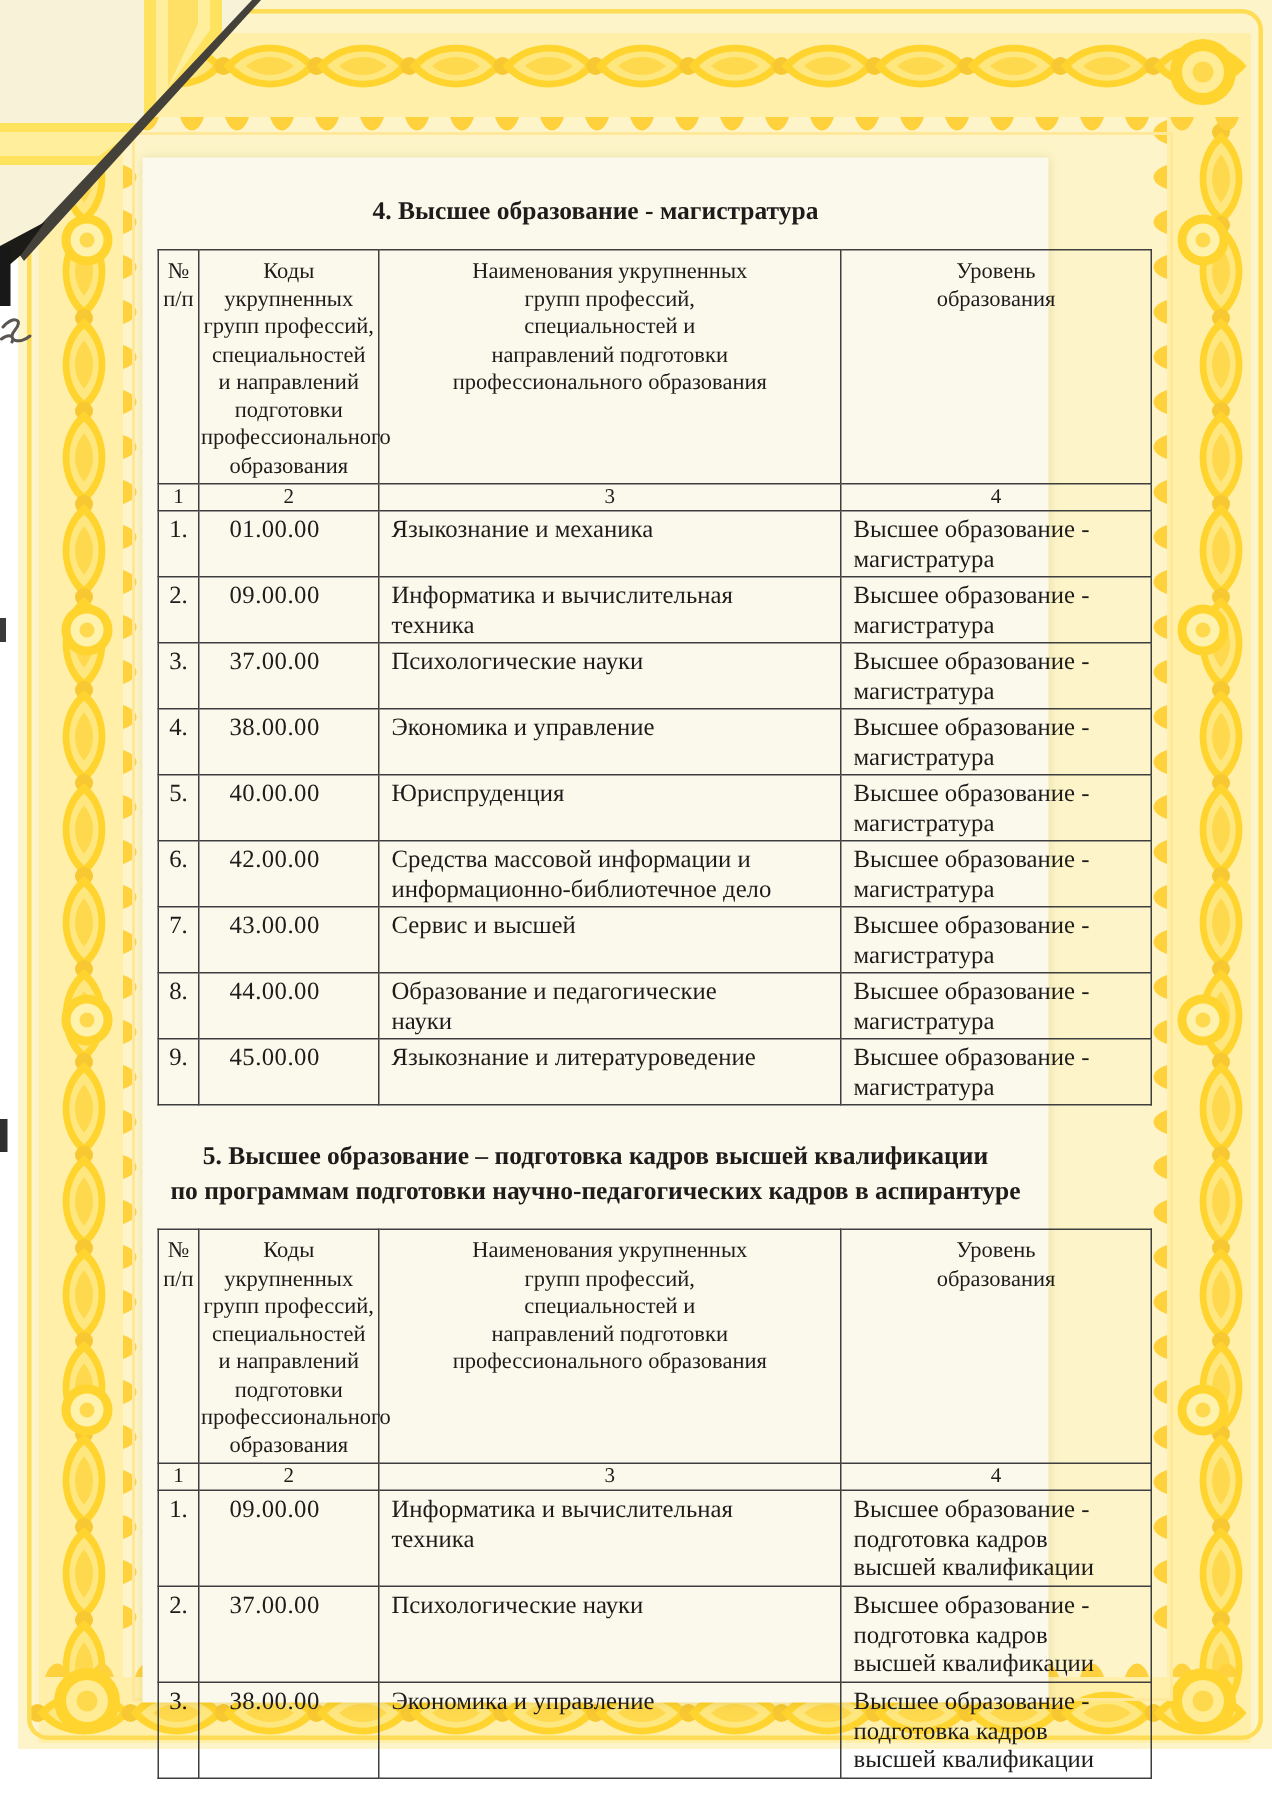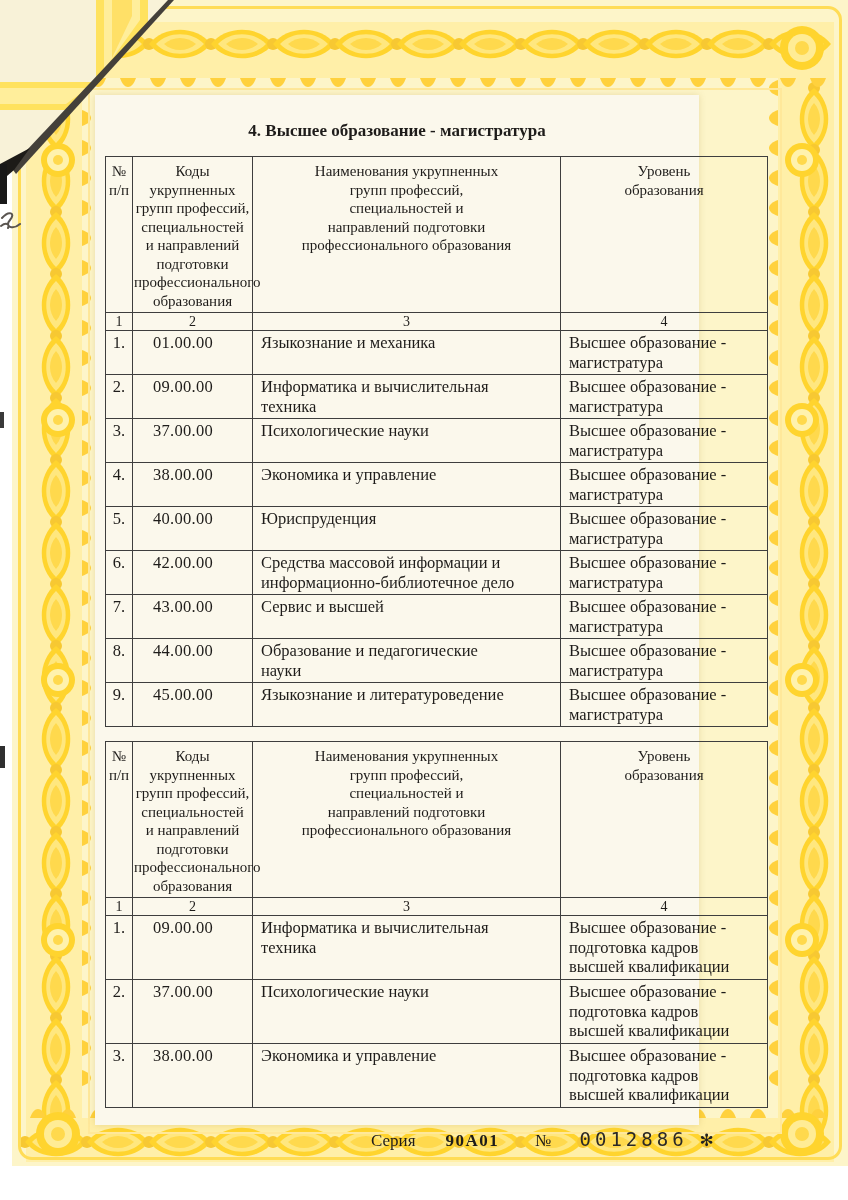--- a/index.html
+++ b/index.html
@@ -17,21 +17,21 @@
   .outer-frame{
     position:absolute;inset:6px;border:3px solid #ffdc55;border-radius:14px;
     pointer-events:none;
   }
   #border-art{position:absolute;left:0;top:0;}
   .panel-frame{
     position:absolute;left:76px;top:88px;width:690px;height:1042px;
     border:2px solid #ffe89a;
   }
   .panel{
-    position:absolute;left:83px;top:95px;width:604px;height:1030px;
+    position:absolute;left:83px;top:105px;width:604px;height:1030px;
     background:#fbf8ec;
     box-shadow:0 0 7px rgba(140,110,0,.18);
   }
   
   .sec-title{
     margin:24px 6px 0 6px;text-align:center;font-weight:bold;
     font-size:17px;line-height:23px;white-space:pre-line;
   }
   table.doc{
     border-collapse:collapse;table-layout:fixed;
@@ -401,20 +401,22 @@
       <tr>
         <td class="dt num">9.</td>
         <td class="dt code">45.00.00</td>
         <td class="dt">Языкознание и литературоведение</td>
         <td class="dt">Высшее образование -
 магистратура</td>
       </tr>
     </tbody>
       </table>
 
+    <div class="sec-title" style="margin-top:22px">5.  Высшее образование – подготовка кадров высшей квалификации
+по программам подготовки научно-педагогических кадров в аспирантуре</div>
 
     <table class="doc t2">
       <colgroup>
           <col class="c1">
           <col class="c2">
           <col class="c3">
           <col class="c4">
         </colgroup>
       <tbody>
           <tr>

